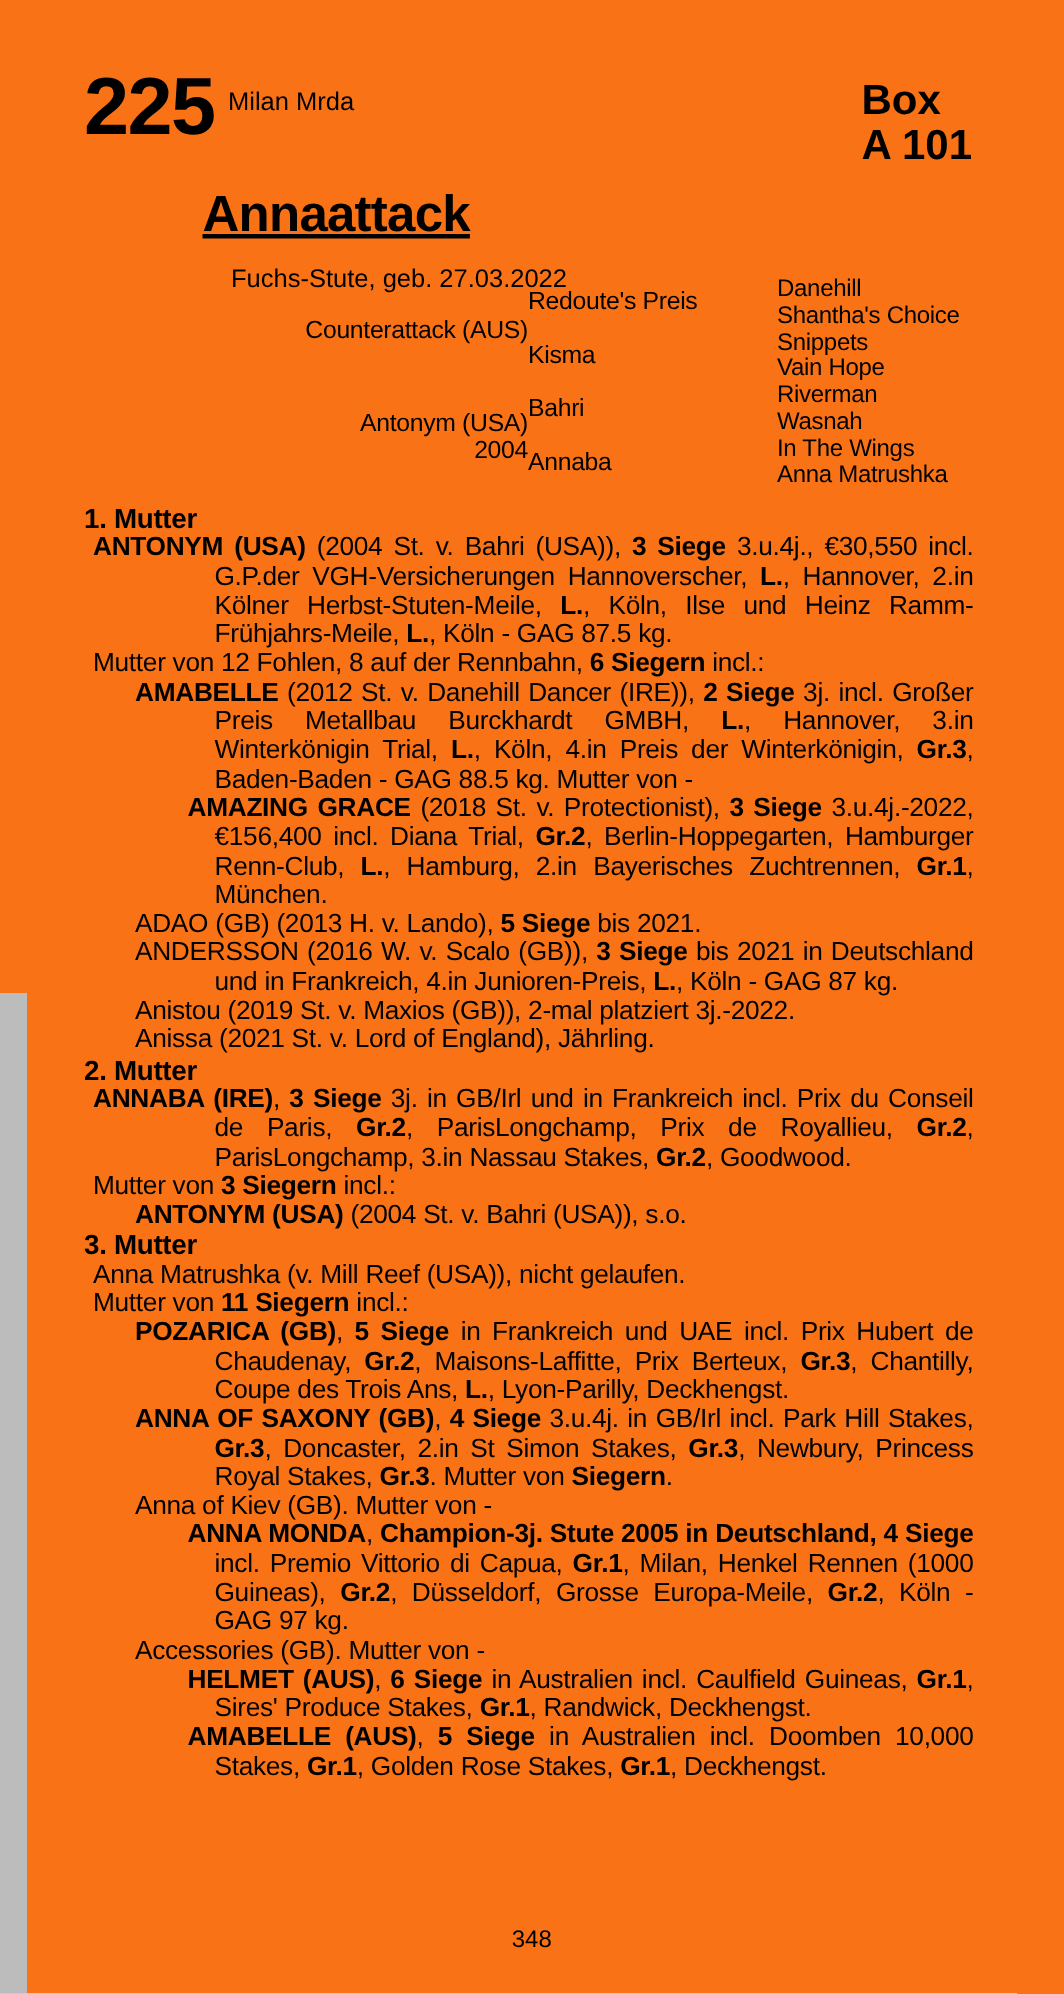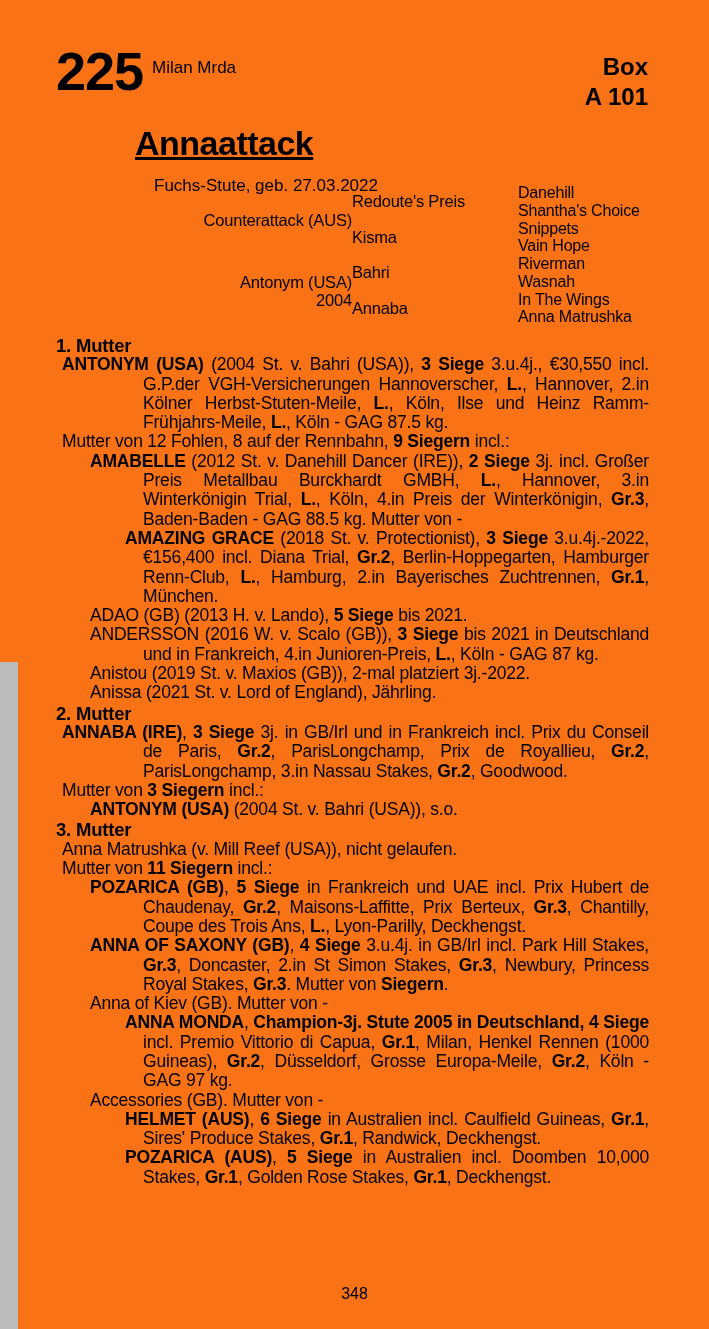--- a/index.html
+++ b/index.html
@@ -15,21 +15,21 @@
   .lot-number {
     position:absolute; left:56px; top:44px;
     font-size:54px; font-weight:bold; letter-spacing:-1px; line-height:1;
   }
   .consignor {
     position:absolute; left:152px; top:58px;
     font-size:17px;
   }
   .box-block {
     position:absolute; right:61px; top:52px;
-    text-align:right; font-weight:bold; font-size:24px; line-height:30px;
+    font-weight:bold; font-size:28px; line-height:30px;
   }
   .horse-name {
     position:absolute; left:135px; top:124px;
     font-size:34px; font-weight:bold; letter-spacing:-0.5px;text-decoration:underline;
   }
   .horse-desc {
     position:absolute; left:154px; top:176px;
     font-size:17px;
   }
   
@@ -111,21 +111,21 @@
         <div class="ped-cell3">Wasnah</div>
         <div class="ped-cell3">In The Wings</div>
         <div class="ped-cell3">Anna Matrushka</div>
       </div>
   </div>
 
   <div class="mutter-text">
       <div class="section">
         <div class="section-heading">1. Mutter</div>
         <div class="para l0"><span class="seg-b">ANTONYM (USA)</span><span class="seg-n"> (2004 St. v. Bahri (USA)), </span><span class="seg-b">3 Siege</span><span class="seg-n"> 3.u.4j., €30,550 incl. G.P.der VGH-Versicherungen Hannoverscher, </span><span class="seg-b">L.</span><span class="seg-n">, Hannover, 2.in Kölner Herbst-Stuten-Meile, </span><span class="seg-b">L.</span><span class="seg-n">, Köln, Ilse und Heinz Ramm-Frühjahrs-Meile, </span><span class="seg-b">L.</span><span class="seg-n">, Köln - GAG 87.5 kg.</span></div>
-        <div class="para l0"><span class="seg-n">Mutter von 12 Fohlen, 8 auf der Rennbahn, </span><span class="seg-b">9 Siegern</span><span class="seg-n"> incl.:</span></div>
+        <div class="para l0"><span class="seg-n">Mutter von 12 Fohlen, 8 auf der Rennbahn, </span><span class="seg-b">6 Siegern</span><span class="seg-n"> incl.:</span></div>
         <div class="para l1"><span class="seg-b">AMABELLE</span><span class="seg-n"> (2012 St. v. Danehill Dancer (IRE)), </span><span class="seg-b">2 Siege</span><span class="seg-n"> 3j. incl. Großer Preis Metallbau Burckhardt GMBH, </span><span class="seg-b">L.</span><span class="seg-n">, Hannover, 3.in Winterkönigin Trial, </span><span class="seg-b">L.</span><span class="seg-n">, Köln, 4.in Preis der Winterkönigin, </span><span class="seg-b">Gr.3</span><span class="seg-n">, Baden-Baden - GAG 88.5 kg. Mutter von -</span></div>
         <div class="para l2"><span class="seg-b">AMAZING GRACE</span><span class="seg-n"> (2018 St. v. Protectionist), </span><span class="seg-b">3 Siege</span><span class="seg-n"> 3.u.4j.-2022, €156,400 incl. Diana Trial, </span><span class="seg-b">Gr.2</span><span class="seg-n">, Berlin-Hoppegarten, Hamburger Renn-Club, </span><span class="seg-b">L.</span><span class="seg-n">, Hamburg, 2.in Bayerisches Zuchtrennen, </span><span class="seg-b">Gr.1</span><span class="seg-n">, München.</span></div>
         <div class="para l1"><span class="seg-n">ADAO (GB) (2013 H. v. Lando), </span><span class="seg-b">5 Siege</span><span class="seg-n"> bis 2021.</span></div>
         <div class="para l1"><span class="seg-n">ANDERSSON (2016 W. v. Scalo (GB)), </span><span class="seg-b">3 Siege</span><span class="seg-n"> bis 2021 in Deutschland und in Frankreich, 4.in Junioren-Preis, </span><span class="seg-b">L.</span><span class="seg-n">, Köln - GAG 87 kg.</span></div>
         <div class="para l1"><span class="seg-n">Anistou (2019 St. v. Maxios (GB)), 2-mal platziert 3j.-2022.</span></div>
         <div class="para l1"><span class="seg-n">Anissa (2021 St. v. Lord of England), Jährling.</span></div>
       </div>
       <div class="section">
         <div class="section-heading">2. Mutter</div>
         <div class="para l0"><span class="seg-b">ANNABA (IRE)</span><span class="seg-n">, </span><span class="seg-b">3 Siege</span><span class="seg-n"> 3j. in GB/Irl und in Frankreich incl. Prix du Conseil de Paris, </span><span class="seg-b">Gr.2</span><span class="seg-n">, ParisLongchamp, Prix de Royallieu, </span><span class="seg-b">Gr.2</span><span class="seg-n">, ParisLongchamp, 3.in Nassau Stakes, </span><span class="seg-b">Gr.2</span><span class="seg-n">, Goodwood.</span></div>
@@ -135,21 +135,21 @@
       <div class="section">
         <div class="section-heading">3. Mutter</div>
         <div class="para l0"><span class="seg-n">Anna Matrushka (v. Mill Reef (USA)), nicht gelaufen.</span></div>
         <div class="para l0"><span class="seg-n">Mutter von </span><span class="seg-b">11 Siegern</span><span class="seg-n"> incl.:</span></div>
         <div class="para l1"><span class="seg-b">POZARICA (GB)</span><span class="seg-n">, </span><span class="seg-b">5 Siege</span><span class="seg-n"> in Frankreich und UAE incl. Prix Hubert de Chaudenay, </span><span class="seg-b">Gr.2</span><span class="seg-n">, Maisons-Laffitte, Prix Berteux, </span><span class="seg-b">Gr.3</span><span class="seg-n">, Chantilly, Coupe des Trois Ans, </span><span class="seg-b">L.</span><span class="seg-n">, Lyon-Parilly, Deckhengst.</span></div>
         <div class="para l1"><span class="seg-b">ANNA OF SAXONY (GB)</span><span class="seg-n">, </span><span class="seg-b">4 Siege</span><span class="seg-n"> 3.u.4j. in GB/Irl incl. Park Hill Stakes, </span><span class="seg-b">Gr.3</span><span class="seg-n">, Doncaster, 2.in St Simon Stakes, </span><span class="seg-b">Gr.3</span><span class="seg-n">, Newbury, Princess Royal Stakes, </span><span class="seg-b">Gr.3</span><span class="seg-n">. Mutter von </span><span class="seg-b">Siegern</span><span class="seg-n">.</span></div>
         <div class="para l1"><span class="seg-n">Anna of Kiev (GB). Mutter von -</span></div>
         <div class="para l2"><span class="seg-b">ANNA MONDA</span><span class="seg-n">, </span><span class="seg-b">Champion-3j. Stute 2005 in Deutschland, 4 Siege</span><span class="seg-n"> incl. Premio Vittorio di Capua, </span><span class="seg-b">Gr.1</span><span class="seg-n">, Milan, Henkel Rennen (1000 Guineas), </span><span class="seg-b">Gr.2</span><span class="seg-n">, Düsseldorf, Grosse Europa-Meile, </span><span class="seg-b">Gr.2</span><span class="seg-n">, Köln - GAG 97 kg.</span></div>
         <div class="para l1"><span class="seg-n">Accessories (GB). Mutter von -</span></div>
         <div class="para l2"><span class="seg-b">HELMET (AUS)</span><span class="seg-n">, </span><span class="seg-b">6 Siege</span><span class="seg-n"> in Australien incl. Caulfield Guineas, </span><span class="seg-b">Gr.1</span><span class="seg-n">, Sires' Produce Stakes, </span><span class="seg-b">Gr.1</span><span class="seg-n">, Randwick, Deckhengst.</span></div>
-        <div class="para l2"><span class="seg-b">POZARICA (AUS)</span><span class="seg-n">, </span><span class="seg-b">5 Siege</span><span class="seg-n"> in Australien incl. Doomben 10,000 Stakes, </span><span class="seg-b">Gr.1</span><span class="seg-n">, Golden Rose Stakes, </span><span class="seg-b">Gr.1</span><span class="seg-n">, Deckhengst.</span></div>
+        <div class="para l2"><span class="seg-b">AMABELLE (AUS)</span><span class="seg-n">, </span><span class="seg-b">5 Siege</span><span class="seg-n"> in Australien incl. Doomben 10,000 Stakes, </span><span class="seg-b">Gr.1</span><span class="seg-n">, Golden Rose Stakes, </span><span class="seg-b">Gr.1</span><span class="seg-n">, Deckhengst.</span></div>
       </div>
     </div>
 
   <div class="edge-tab"></div>
 
   <div class="page-number">348</div>
 
 </div>
 
 </body></html>

